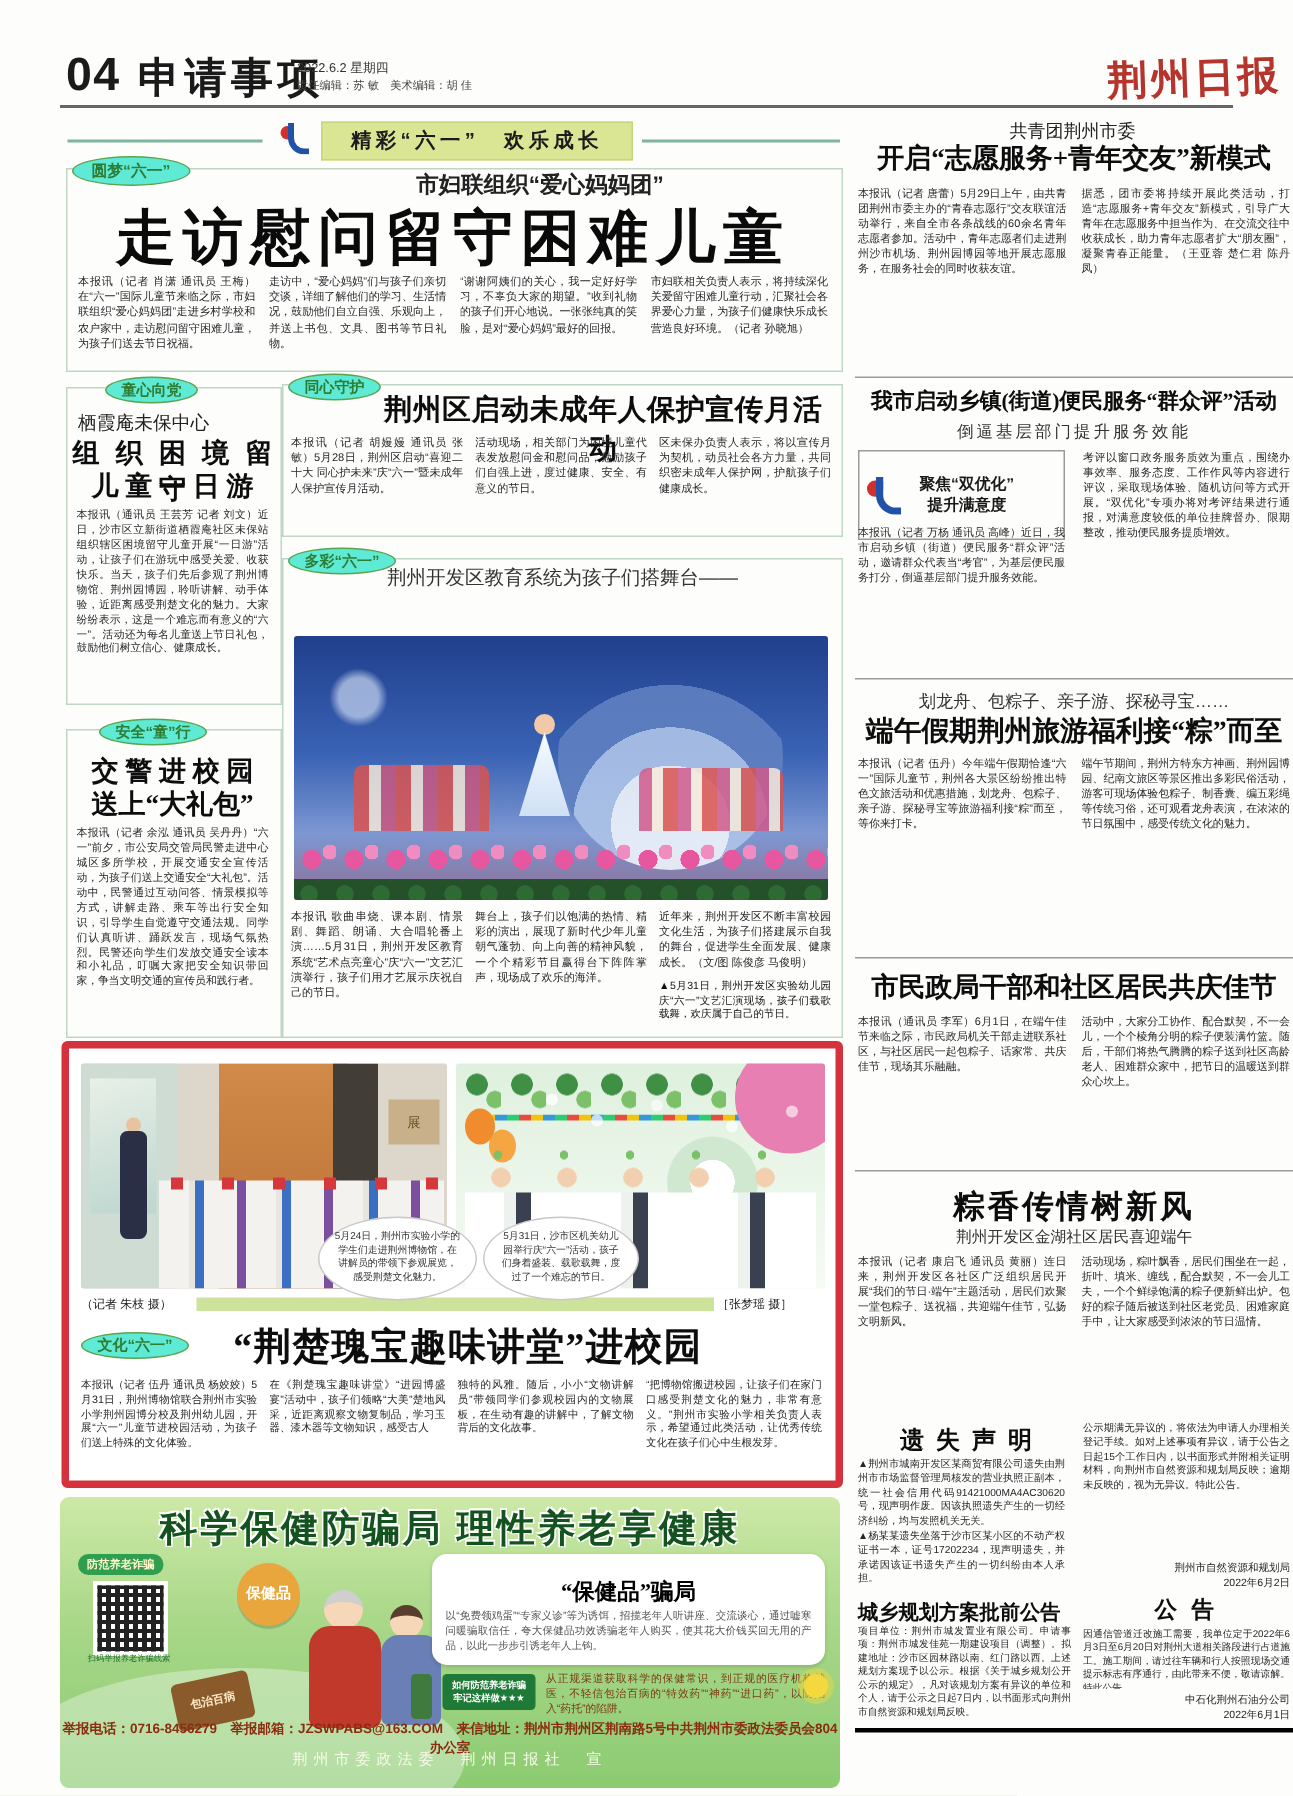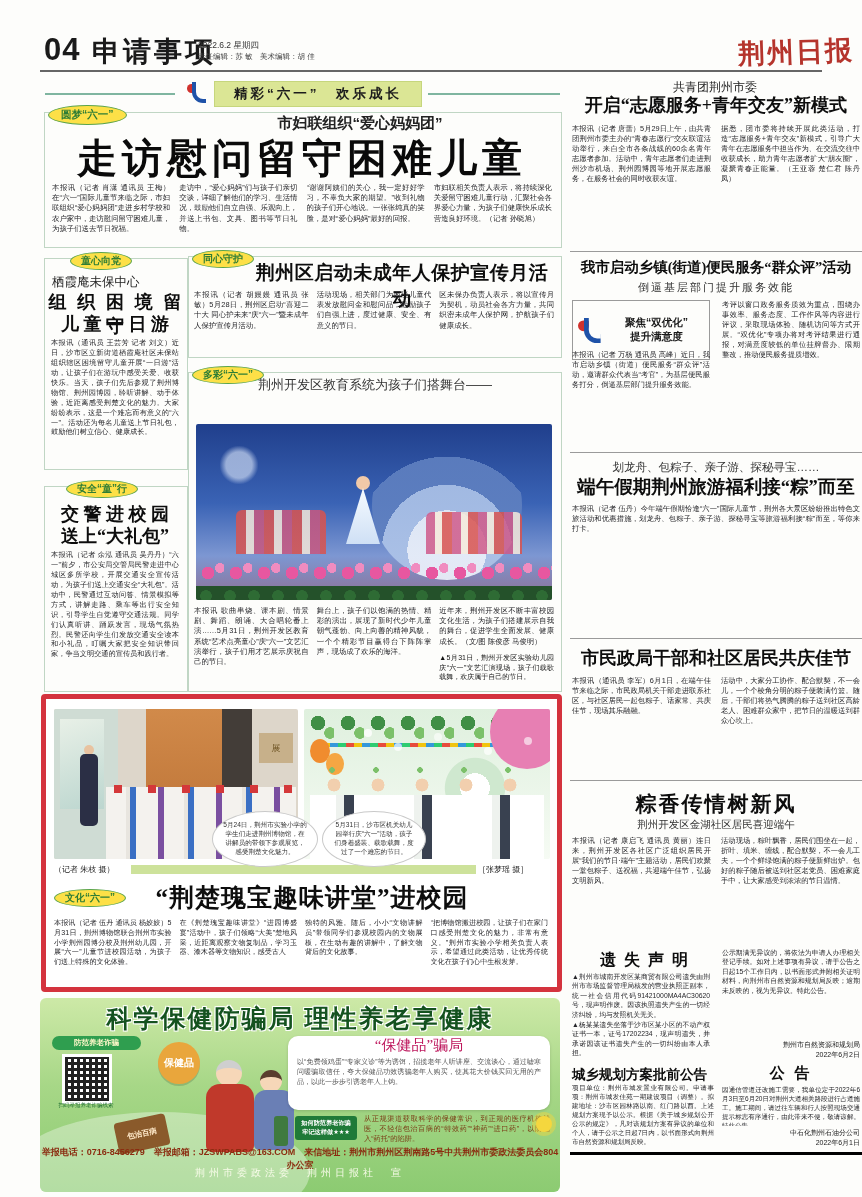--- a/index.html
+++ b/index.html
@@ -5,21 +5,21 @@
   html,body{margin:0;padding:0;background:#e9e9e6;}
   .page{position:relative;width:862px;height:1197px;background:#fdfdfb;margin:0 auto;
         font-family:"Liberation Sans","DejaVu Sans",sans-serif;color:#1a1a1a;overflow:hidden;}
   .abs{position:absolute;}
   .serif{font-family:"Liberation Serif","DejaVu Serif",serif;}
   .hl{font-family:"Liberation Serif","DejaVu Serif",serif;font-weight:bold;color:#0d0d0d;text-align:center;}
   .hlsans{font-weight:900;color:#0a0a0a;text-align:center;}
   .small{font-size:7.4px;line-height:1.38;color:#26262a;text-align:justify;overflow:hidden;}
   .cols{display:flex;gap:9px;}
   .cols>div{flex:1;}
-  .badge{display:inline-block;border:1.5px solid #5aa44e;background:#fde047;color:#2e7d35;
+  .badge{display:inline-block;border:1.5px solid #5aa44e;background:#5eead4;color:#2e7d35;
          border-radius:50%;padding:2px 12px;font-size:10.5px;font-weight:bold;white-space:nowrap;}
   .box{position:absolute;border:1px solid #c0d6c4;background:transparent;}
   .rule{position:absolute;border-top:1px solid #9a9a9a;}
   .c{text-align:center;}
   .ph{position:absolute;overflow:hidden;border-radius:2px;}
   .sh{position:absolute;}
   .bubble{position:absolute;background:#fff;border:1px solid #c9c9c9;border-radius:50%;
           font-size:6.6px;line-height:1.35;color:#333;text-align:center;display:flex;align-items:center;
           padding:6px 10px;box-sizing:border-box;}
   .jlogo{position:relative;width:22px;height:22px;}
@@ -143,36 +143,36 @@
       <div class="small" style="font-size:7.1px;">本报讯（记者 伍丹 通讯员 杨姣姣）5月31日，荆州博物馆联合荆州市实验小学荆州园博分校及荆州幼儿园，开展“六一”儿童节进校园活动，为孩子们送上特殊的文化体验。</div>
       <div class="small" style="font-size:7.1px;">在《荆楚瑰宝趣味讲堂》“进园博盛宴”活动中，孩子们领略“大美”楚地风采，近距离观察文物复制品，学习玉器、漆木器等文物知识，感受古人</div>
       <div class="small" style="font-size:7.1px;">独特的风雅。随后，小小“文物讲解员”带领同学们参观校园内的文物展板，在生动有趣的讲解中，了解文物背后的文化故事。</div>
       <div class="small" style="font-size:7.1px;">“把博物馆搬进校园，让孩子们在家门口感受荆楚文化的魅力，非常有意义。”荆州市实验小学相关负责人表示，希望通过此类活动，让优秀传统文化在孩子们心中生根发芽。</div>
     </div>
   </div>
 
   <div class="abs" style="left:40px;top:998px;width:520px;height:194px;border-radius:6px;overflow:hidden;background:linear-gradient(180deg,#cde9a7 0%,#a7d787 45%,#8ccb72 100%);">
     <div class="sh" style="left:-30px;bottom:-40px;width:300px;height:120px;border-radius:50%;background:rgba(255,255,255,.35);"></div>
     <div class="c sh" style="left:0;top:4px;width:100%;font-size:25px;font-weight:900;letter-spacing:2px;color:#14521f;text-shadow:1px 1px 0 #fff,-1px -1px 0 #fff,1px -1px 0 #fff,-1px 1px 0 #fff;">科学保健防骗局 理性养老享健康</div>
-    <div class="sh" style="left:12px;top:38px;padding:2px 22px;border-radius:10px;background:#2f9e4f;color:#fdf7c9;font-size:7.5px;font-weight:bold;">防范养老诈骗</div>
+    <div class="sh" style="left:12px;top:38px;padding:2px 6px;border-radius:10px;background:#2f9e4f;color:#fdf7c9;font-size:7.5px;font-weight:bold;">防范养老诈骗</div>
     <div class="sh" style="left:22px;top:56px;width:44px;height:44px;background:#fff;padding:3px;">
       <div style="width:44px;height:44px;background:repeating-linear-gradient(0deg,#222 0 3px,transparent 3px 6px),repeating-linear-gradient(90deg,#222 0 3px,#fff 3px 6px);"></div>
     </div>
     <div class="c sh" style="left:6px;top:104px;width:80px;font-size:5.5px;color:#1c6b2e;">扫码举报养老诈骗线索</div>
     <div class="sh" style="left:118px;top:44px;width:42px;height:42px;border-radius:50%;background:#e9a63c;color:#fff;font-size:10px;font-weight:bold;text-align:center;line-height:42px;box-shadow:0 2px 0 rgba(0,0,0,.15);">保健品</div>
     <div class="sh" style="left:76px;top:120px;width:52px;height:32px;background:#8a5a2b;border-radius:4px;transform:rotate(-12deg);color:#ffe9c9;font-size:7.5px;font-weight:bold;text-align:center;line-height:32px;">包治百病</div>
 
     <div class="sh" style="left:176px;top:62px;width:26px;height:26px;border-radius:50%;background:#f6d7b8;border-top:8px solid #cfcfcf;box-sizing:border-box;"></div>
     <div class="sh" style="left:166px;top:86px;width:48px;height:68px;border-radius:14px 14px 6px 6px;background:#c0392b;"></div>
     <div class="sh" style="left:220px;top:72px;width:22px;height:22px;border-radius:50%;background:#f6d7b8;border-top:7px solid #5a3d2e;box-sizing:border-box;"></div>
     <div class="sh" style="left:214px;top:92px;width:40px;height:60px;border-radius:12px 12px 5px 5px;background:#6a7fb5;"></div>
     <div class="sh" style="left:234px;top:118px;width:14px;height:30px;background:#3f7a3f;border-radius:3px;"></div>
 
     <div class="sh" style="left:248px;top:38px;width:262px;height:74px;background:#fff;border-radius:10px;box-shadow:0 1px 3px rgba(0,0,0,.15);">
-      <div class="c serif" style="margin-top:0;font-size:15px;font-weight:normal;color:#be185d;">“保健品”骗局</div>
+      <div class="c serif" style="margin-top:16px;font-size:15px;font-weight:bold;color:#000000;">“保健品”骗局</div>
       <div style="padding:2px 9px 0 9px;font-size:7px;line-height:1.45;color:#555;text-align:justify;">以“免费领鸡蛋”“专家义诊”等为诱饵，招揽老年人听讲座、交流谈心，通过嘘寒问暖骗取信任，夸大保健品功效诱骗老年人购买，使其花大价钱买回无用的产品，以此一步步引诱老年人上钩。</div>
     </div>
     <div class="sh" style="left:255px;top:118px;width:62px;height:24px;background:#1f7a38;border-radius:3px;color:#fff;text-align:center;">
       <div style="font-size:6.2px;margin-top:3px;font-weight:bold;">如何防范养老诈骗</div>
       <div style="font-size:6.2px;font-weight:bold;">牢记这样做★★★</div>
     </div>
     <div class="sh" style="left:324px;top:116px;width:186px;font-size:7.2px;line-height:1.4;color:#7a3a14;text-align:justify;">从正规渠道获取科学的保健常识，到正规的医疗机构就医，不轻信包治百病的“特效药”“神药”“进口药”，以防陷入“药托”的陷阱。</div>
     <div class="sh" style="left:496px;top:118px;width:16px;height:16px;border-radius:50%;background:#f5d73e;box-shadow:0 0 0 4px rgba(245,215,62,.45);"></div>
     <div class="c sh" style="left:0;top:148px;width:100%;font-size:9px;font-weight:bold;color:#8b2c10;">举报电话：0716-8456279　举报邮箱：JZSWPABS@163.COM　来信地址：荆州市荆州区荆南路5号中共荆州市委政法委员会804办公室</div>
     <div class="c sh" style="left:0;top:168px;width:100%;font-size:10px;letter-spacing:4px;color:#f7fbe8;text-align:center;">荆州市委政法委　荆州日报社　宣</div>
@@ -181,38 +181,39 @@
   <div class="abs c" style="left:600px;top:79px;width:230px;font-size:12px;color:#222;">共青团荆州市委</div>
   <div class="abs hl" style="left:570px;top:93px;width:292px;font-size:18px;">开启“志愿服务+青年交友”新模式</div>
   <div class="abs cols" style="left:572px;top:124px;width:288px;height:122px;gap:10px;">
     <div class="small" style="font-size:7.3px;">本报讯（记者 唐蕾）5月29日上午，由共青团荆州市委主办的“青春志愿行”交友联谊活动举行，来自全市各条战线的60余名青年志愿者参加。活动中，青年志愿者们走进荆州沙市机场、荆州园博园等地开展志愿服务，在服务社会的同时收获友谊。</div>
     <div class="small" style="font-size:7.3px;">据悉，团市委将持续开展此类活动，打造“志愿服务+青年交友”新模式，引导广大青年在志愿服务中担当作为、在交流交往中收获成长，助力青年志愿者扩大“朋友圈”，凝聚青春正能量。（王亚蓉 楚仁君 陈丹凤）</div>
   </div>
   <div class="rule" style="left:570px;top:251px;width:292px;"></div>
 
   <div class="abs hl" style="left:570px;top:258px;width:292px;font-size:14.5px;">我市启动乡镇(街道)便民服务“群众评”活动</div>
   <div class="abs c" style="left:570px;top:280px;width:292px;font-size:11px;letter-spacing:2px;color:#333;">倒逼基层部门提升服务效能</div>
-  <div class="abs" style="left:572px;top:300px;width:138px;height:60px;border:1px solid #9a9a9a;display:flex;align-items:center;gap:24px;padding:16px 6px;box-sizing:border-box;">
+  <div class="abs" style="left:572px;top:300px;width:138px;height:60px;border:1px solid #9a9a9a;display:flex;align-items:center;gap:12px;padding:16px 6px;box-sizing:border-box;">
     <div class="jlogo" style="transform:scale(1.2);">
         <i class="jr"></i>
         <i class="jb"></i>
       </div>
     <div>
       <div style="font-size:10.5px;font-weight:bold;">聚焦“双优化”</div>
       <div style="font-size:10.5px;font-weight:bold;text-align:center;">提升满意度</div>
     </div>
   </div>
   <div class="abs small" style="left:572px;top:350px;width:138px;height:96px;font-size:7.3px;">本报讯（记者 万杨 通讯员 高峰）近日，我市启动乡镇（街道）便民服务“群众评”活动，邀请群众代表当“考官”，为基层便民服务打分，倒逼基层部门提升服务效能。</div>
   <div class="abs small" style="left:722px;top:300px;width:138px;height:146px;font-size:7.3px;">考评以窗口政务服务质效为重点，围绕办事效率、服务态度、工作作风等内容进行评议，采取现场体验、随机访问等方式开展。“双优化”专项办将对考评结果进行通报，对满意度较低的单位挂牌督办、限期整改，推动便民服务提质增效。</div>
   <div class="rule" style="left:570px;top:452px;width:292px;"></div>
 
   <div class="abs c" style="left:570px;top:460px;width:292px;font-size:11.5px;color:#333;">划龙舟、包粽子、亲子游、探秘寻宝……</div>
   <div class="abs hl" style="left:570px;top:474px;width:292px;font-size:18.5px;">端午假期荆州旅游福利接“粽”而至</div>
   <div class="abs cols" style="left:572px;top:504px;width:288px;height:128px;gap:10px;">
     <div class="small" style="font-size:7.3px;">本报讯（记者 伍丹）今年端午假期恰逢“六一”国际儿童节，荆州各大景区纷纷推出特色文旅活动和优惠措施，划龙舟、包粽子、亲子游、探秘寻宝等旅游福利接“粽”而至，等你来打卡。</div>
+    <div class="small" style="font-size:7.3px;">端午节期间，荆州方特东方神画、荆州园博园、纪南文旅区等景区推出多彩民俗活动，游客可现场体验包粽子、制香囊、编五彩绳等传统习俗，还可观看龙舟表演，在浓浓的节日氛围中，感受传统文化的魅力。</div>
   </div>
   <div class="rule" style="left:570px;top:638px;width:292px;"></div>
 
   <div class="abs hl" style="left:570px;top:646px;width:292px;font-size:18px;">市民政局干部和社区居民共庆佳节</div>
   <div class="abs cols" style="left:572px;top:676px;width:288px;height:98px;gap:10px;">
     <div class="small" style="font-size:7.3px;">本报讯（通讯员 李军）6月1日，在端午佳节来临之际，市民政局机关干部走进联系社区，与社区居民一起包粽子、话家常、共庆佳节，现场其乐融融。</div>
     <div class="small" style="font-size:7.3px;">活动中，大家分工协作、配合默契，不一会儿，一个个棱角分明的粽子便装满竹篮。随后，干部们将热气腾腾的粽子送到社区高龄老人、困难群众家中，把节日的温暖送到群众心坎上。</div>
   </div>
   <div class="rule" style="left:570px;top:780px;width:292px;"></div>
 

